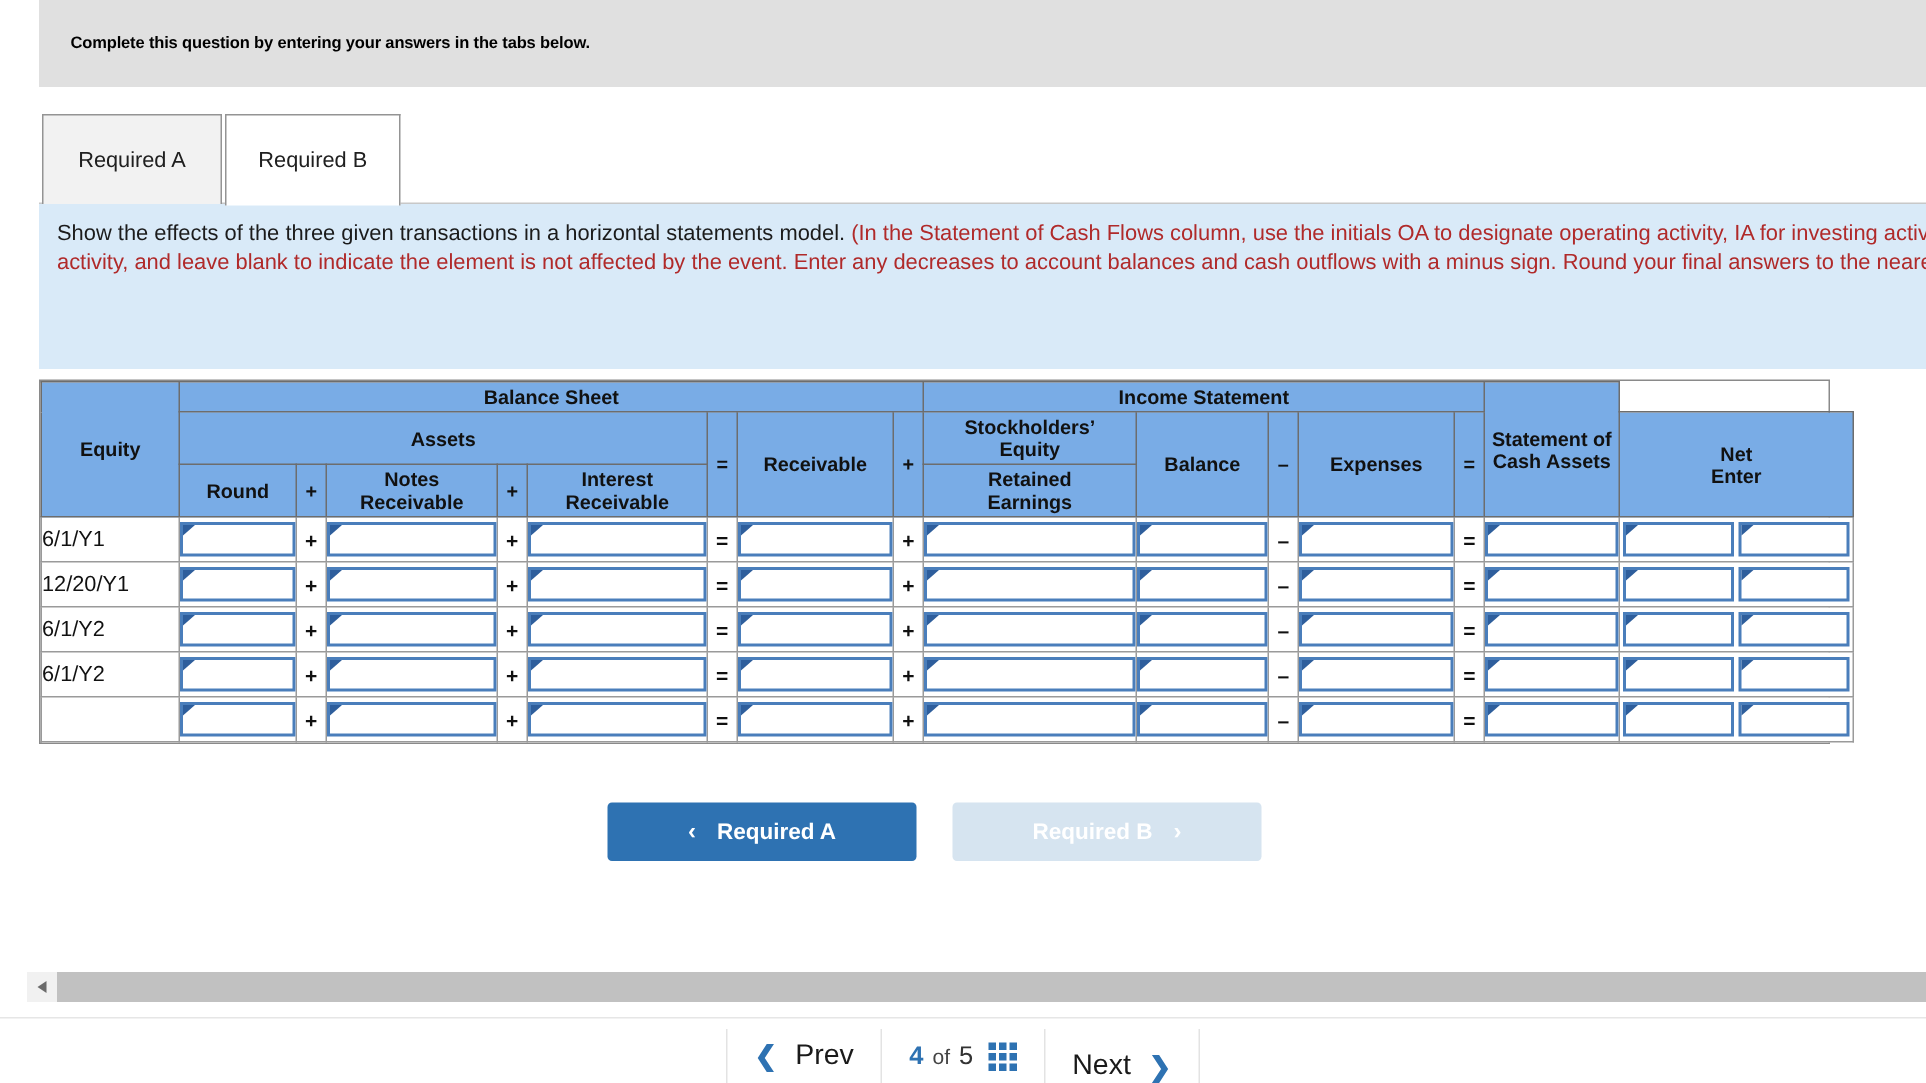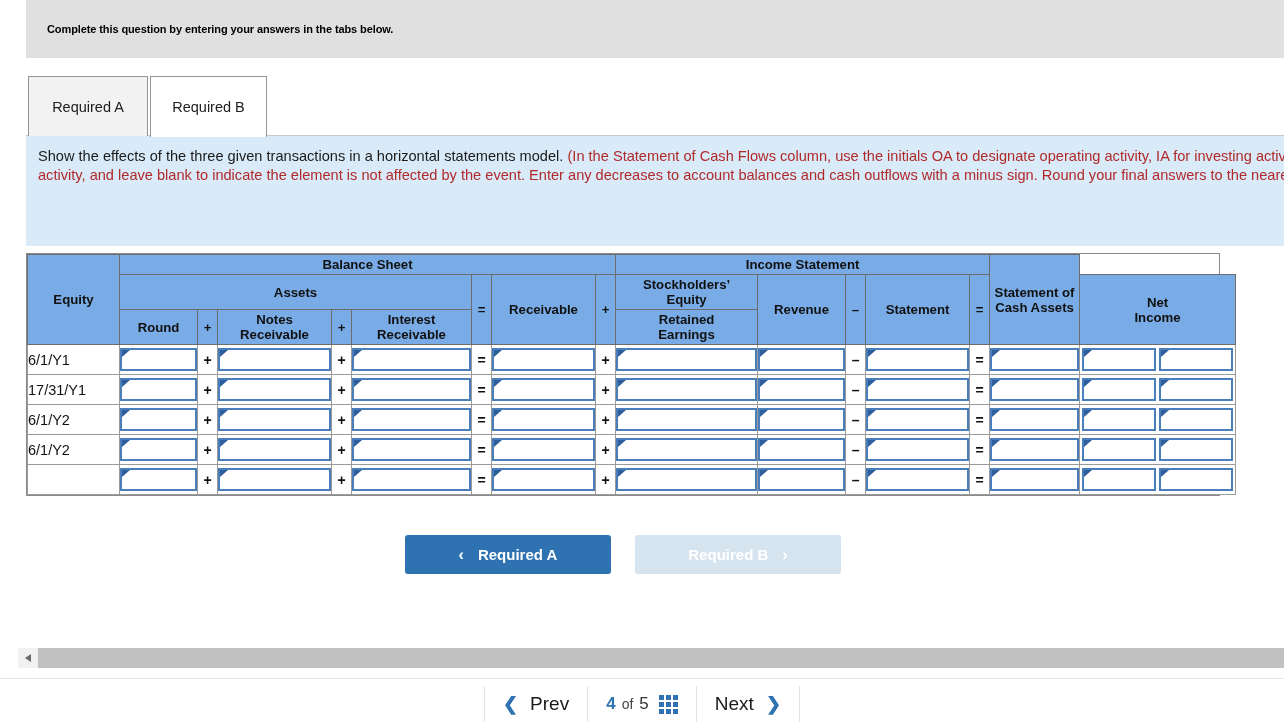--- a/index.html
+++ b/index.html
@@ -294,21 +294,21 @@
   .pager-cell {
     height: 36px;
     display: flex;
     align-items: center;
     justify-content: center;
     border-left: 1px solid #e3e3e3;
     box-sizing: border-box;
     padding: 0 18px;
     gap: 10px;
   }
-  .pager-cell.last { border-right: 1px solid #e3e3e3; }
+  .pager-cell.last { border-right: 1px solid #e3e3e3; align-items: flex-end; }
   .pager-prev, .pager-next {
     font-size: 19px;
     color: #1a1a1a;
     cursor: pointer;
     display: flex;
     align-items: center;
     gap: 12px;
   }
   .pager-chev { color: #2e72b2; font-size: 18px; font-weight: bold; }
   .pager-count { font-size: 17px; color: #333; display: flex; align-items: baseline; gap: 6px; }
@@ -374,26 +374,26 @@
         <th rowspan="3" style="white-space:pre-line">Statement of
 Cash Assets</th>
       </tr>
       <tr>
         <th colspan="5">Assets</th>
         <th class="op" rowspan="2">=</th>
         <th rowspan="2">Receivable</th>
         <th class="op" rowspan="2">+</th>
         <th style="white-space:pre-line">Stockholders’
 Equity</th>
-        <th rowspan="2">Revenue</th>
+        <th rowspan="2">Balance</th>
         <th class="op" rowspan="2">–</th>
-        <th rowspan="2">Statement</th>
+        <th rowspan="2">Expenses</th>
         <th class="op" rowspan="2">=</th>
         <th rowspan="2" style="white-space:pre-line">Net
-Income</th>
+Enter</th>
       </tr>
       <tr>
         <th>Round</th>
         <th class="op">+</th>
         <th style="white-space:pre-line">Notes
 Receivable</th>
         <th class="op">+</th>
         <th style="white-space:pre-line">Interest
 Receivable</th>
         <th style="white-space:pre-line">Retained
@@ -464,21 +464,21 @@
                 <input type="text" value="" style="">
               </div>
               <div class="cellbox">
                 <div class="flag"></div>
                 <input type="text" value="" style="">
               </div>
             </div>
           </td>
         </tr>
         <tr>
-          <td class="evt">17/31/Y1</td>
+          <td class="evt">12/20/Y1</td>
           <td class="inp">
             <div class="cellbox">
               <div class="flag"></div>
               <input type="text" value="" style="">
             </div>
           </td>
           <td class="op">+</td>
           <td class="inp">
             <div class="cellbox">
               <div class="flag"></div>

